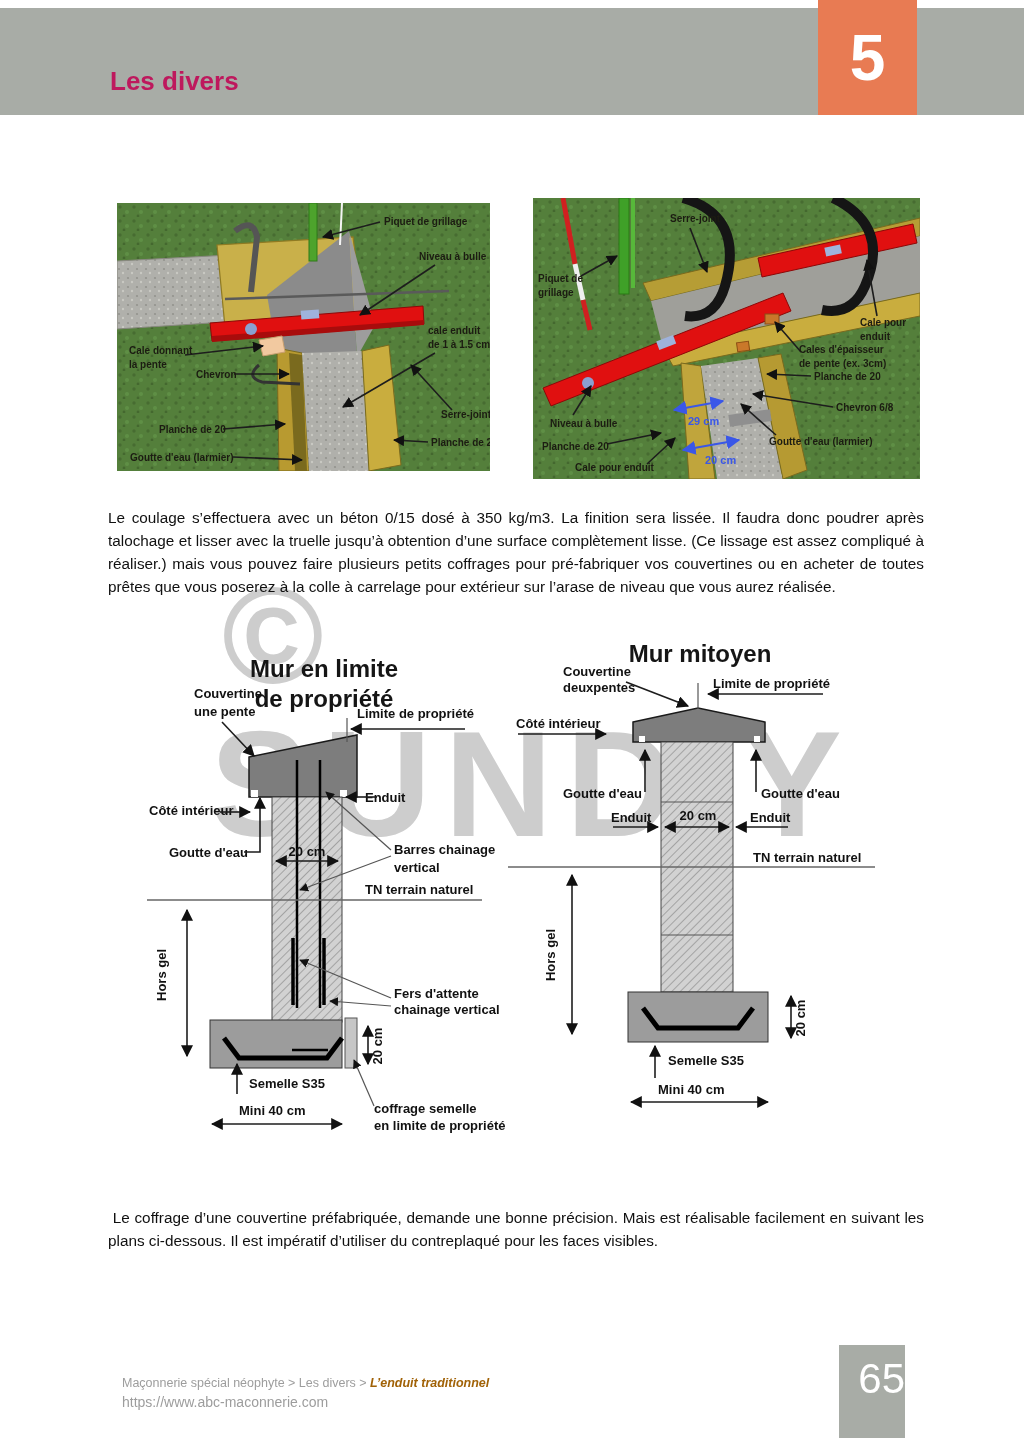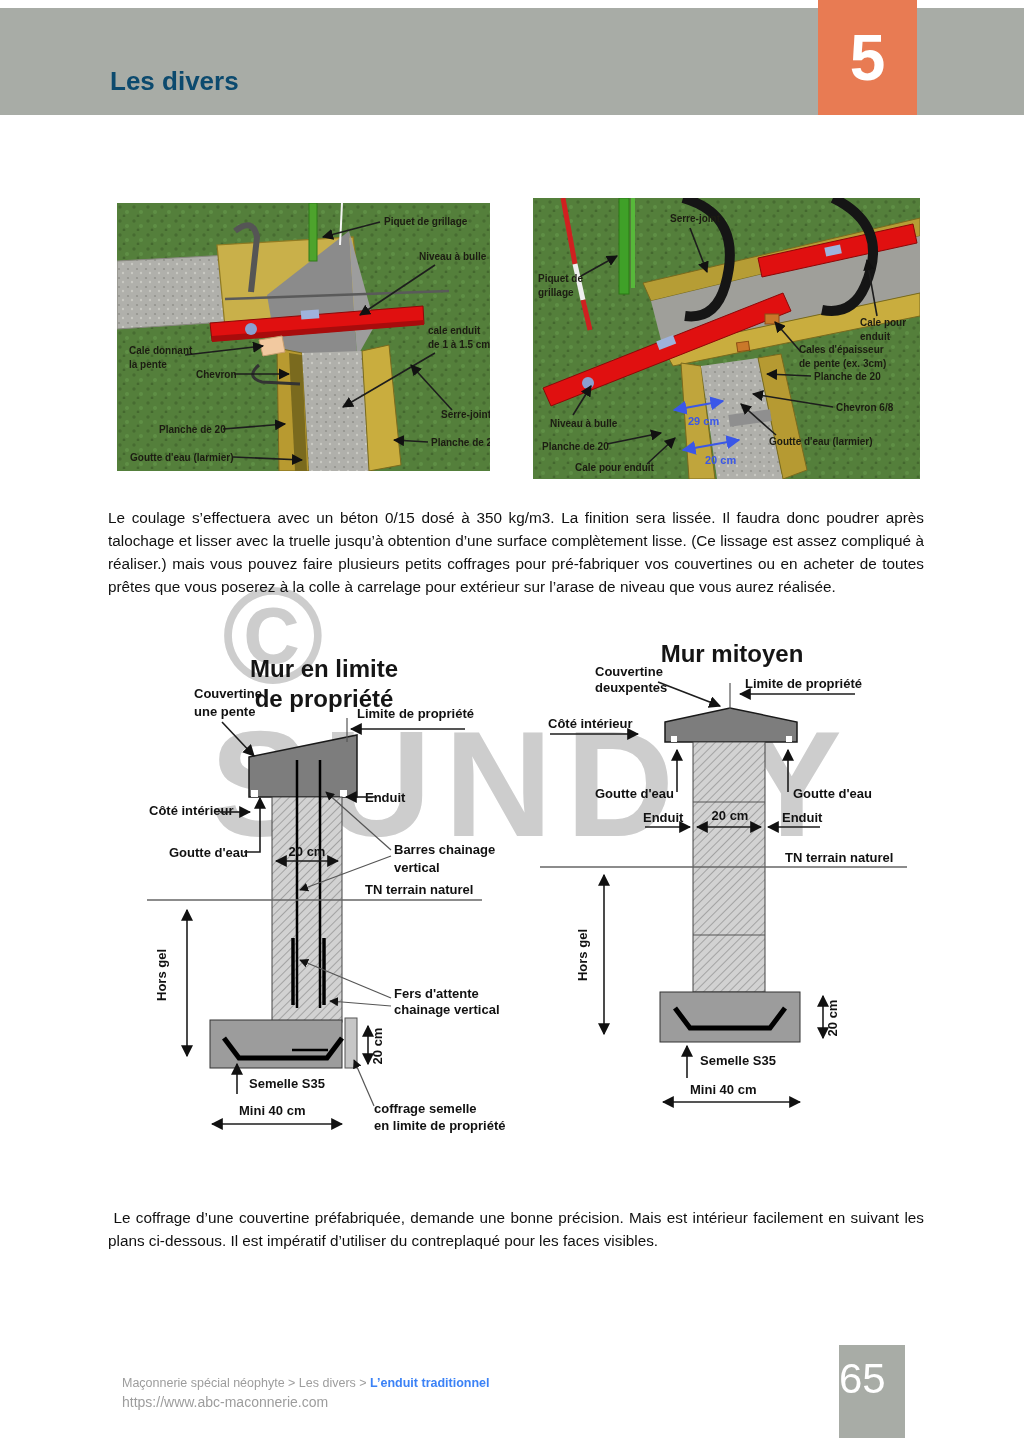--- a/index.html
+++ b/index.html
@@ -3,21 +3,21 @@
 <meta charset="utf-8">
 <style>
   html,body { margin:0; padding:0; background:#e8e8e8; }
   .page {
     position:relative; width:1024px; height:1449px; margin:0 auto;
     background:#ffffff; overflow:hidden;
     font-family:"Liberation Sans", sans-serif;
   }
   
   .headerbar { position:absolute; left:0; top:8px; width:1024px; height:107px; background:#a8aca6; }
-  .headertitle { position:absolute; left:110px; top:66px; color:#0c4a6e; font-size:26px; font-weight:bold; z-index:2; }
+  .headertitle { position:absolute; left:110px; top:66px; color:#be185d; font-size:26px; font-weight:bold; z-index:2; }
   .chapterbox { position:absolute; left:818px; top:0; width:99px; height:115px; background:#e87b53;
     display:flex; align-items:center; justify-content:center; color:#fff; font-size:64px; font-weight:bold; z-index:2; }
   
   .para { position:absolute; left:108px; width:816px; font-size:15.3px; line-height:23px; color:#101010;
     text-align:justify; z-index:2; white-space:pre-wrap; }
   #p1 { top:133px; }
   #p2 { top:506px; }
   #p3 { top:1206px; }
   
   .photo, .diagram { position:absolute; z-index:2; }
@@ -28,39 +28,39 @@
   .bluelab { font:bold 11px "Liberation Sans",sans-serif; fill:#3a57e8; }
   .arrow { stroke:#1d1d1d; stroke-width:1.6; fill:none; }
   .thin  { stroke:#555; stroke-width:1.2; fill:none; }
   
   .wm { position:absolute; color:#cdcdcd; font-weight:bold; z-index:1; pointer-events:none;
         font-family:"Liberation Sans",sans-serif; }
   #wm-symbol { left:222px; top:556px; font-size:138px; }
   #wm-text   { left:210px; top:698px; font-size:150px; letter-spacing:13px; }
   
   .crumb { position:absolute; left:122px; top:1376px; font-size:12.5px; color:#9d9d9d; z-index:2; }
-  .crumb b { color:#3b82f6; }
+  .crumb b { color:#a16207;font-style:italic; }
   .url   { position:absolute; left:122px; top:1394px; font-size:14px; color:#9d9d9d; z-index:2; }
   .pagenumbox { position:absolute; left:839px; top:1345px; width:66px; height:93px; background:#a8aca6;
-    color:#fff; font-size:42px; font-weight:400; display:flex; justify-content:flex-start; z-index:2; }
+    color:#fff; font-size:42px; font-weight:400; display:flex; justify-content:flex-end; z-index:2; }
   .pagenumbox span { margin-top:10px; }
 </style>
 </head>
 <body>
 
 <div class="page">
 
   <div class="headerbar"></div>
   <div class="headertitle">Les divers</div>
   <div class="chapterbox">
     <span>5</span>
   </div>
 
   <div class="para" id="p2">Le coulage s’effectuera avec un béton 0/15 dosé à 350 kg/m3. La finition sera lissée. Il faudra donc poudrer après talochage et lisser avec la truelle jusqu’à obtention d’une surface complètement lisse. (Ce lissage est assez compliqué à réaliser.) mais vous pouvez faire plusieurs petits coffrages pour pré-fabriquer vos couvertines ou en acheter de toutes prêtes que vous poserez à la colle à carrelage pour extérieur sur l’arase de niveau que vous aurez réalisée.</div>
-  <div class="para" id="p3"> Le coffrage d’une couvertine préfabriquée, demande une bonne précision. Mais est intérieur facilement en suivant les plans ci-dessous. Il est impératif d’utiliser du contreplaqué pour les faces visibles.</div>
+  <div class="para" id="p3"> Le coffrage d’une couvertine préfabriquée, demande une bonne précision. Mais est réalisable facilement en suivant les plans ci-dessous. Il est impératif d’utiliser du contreplaqué pour les faces visibles.</div>
 
   <div class="wm" id="wm-symbol">©</div>
   <div class="wm" id="wm-text">SUNDIY</div>
 
   <div class="photo" style="left:117px; top:203px;border-radius:30px;">
     <svg width="373" height="268" viewBox="0 0 373 268">
       <defs>
         <marker id="aL" viewBox="0 0 10 10" refX="9" refY="5" markerWidth="7" markerHeight="7" orient="auto-start-reverse">
           <path d="M0,0L10,5L0,10z" fill="#111"></path>
         </marker>
@@ -284,21 +284,21 @@
         <line class="arrow" x1="95" y1="464" x2="95" y2="434" marker-end="url(#aDL)"></line>
         <text class="dlab" x="97" y="485">Mini 40 cm</text>
         <line class="arrow" x1="70" y1="494" x2="200" y2="494" marker-start="url(#aDL)" marker-end="url(#aDL)"></line>
         <text class="dlab" x="232" y="483">coffrage semelle</text>
         <text class="dlab" x="232" y="500">en limite de propriété</text>
         <line class="thin" x1="232" y1="476" x2="212" y2="430" marker-end="url(#aDL)"></line>
       </g>
     </svg>
   </div>
 
-  <div class="diagram" style="left:530px; top:630px;">
+  <div class="diagram" style="left:498px; top:630px;">
     <svg width="400" height="535" viewBox="0 0 400 535">
       <defs>
         <marker id="aDR" viewBox="0 0 10 10" refX="9" refY="5" markerWidth="7.5" markerHeight="7.5" orient="auto-start-reverse">
           <path d="M0,0L10,5L0,10z" fill="#111"></path>
         </marker>
         <pattern id="hatchR" width="6" height="6" patternUnits="userSpaceOnUse" patternTransform="rotate(45)">
           <rect width="6" height="6" fill="#d2d2d2"></rect>
           <line x1="0" y1="0" x2="0" y2="6" stroke="#8f8f8f" stroke-width="1.4"></line>
         </pattern>
       </defs>

